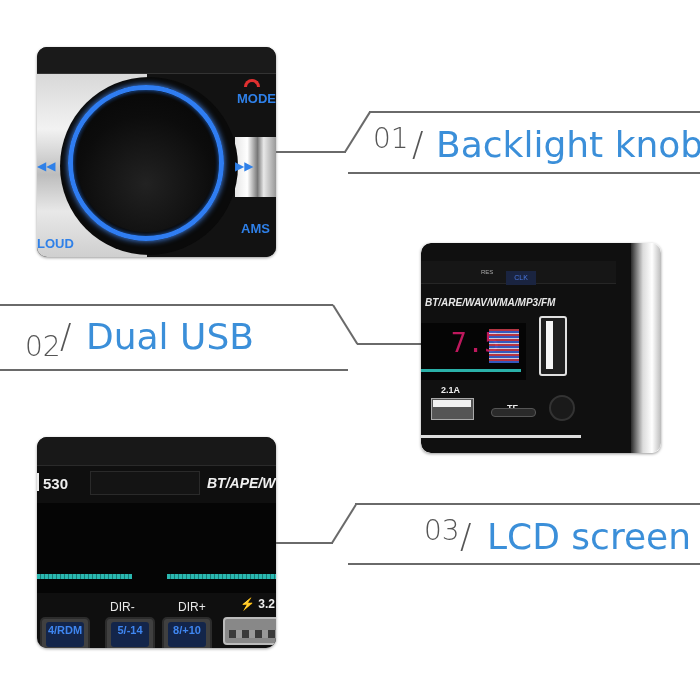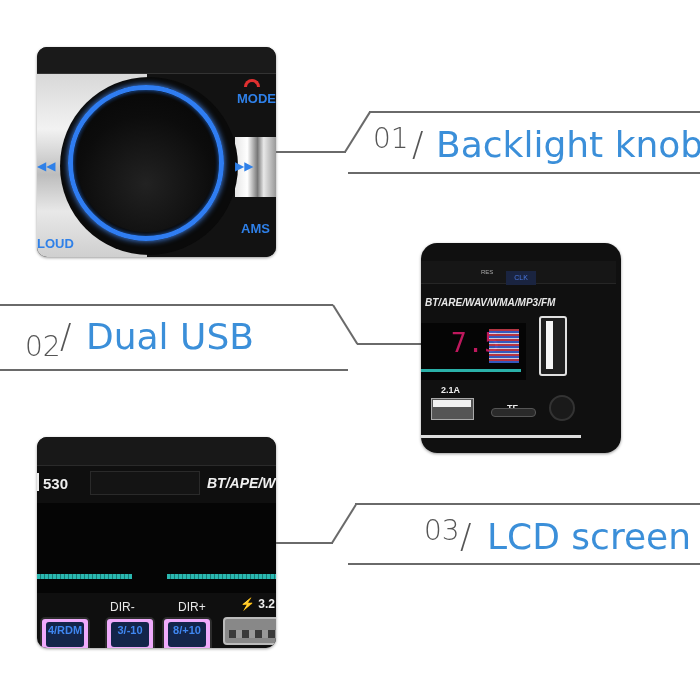--- a/index.html
+++ b/index.html
@@ -26,21 +26,21 @@
     .p1 .knob-outer { left: 23px; top: 30px; width: 178px; height: 178px; border-radius: 50%; background: #0a0a0a; }
     .p1 .knob-ring { left: 31px; top: 38px; width: 156px; height: 156px; border-radius: 50%;
       border: 5px solid #2f7df2; box-shadow: 0 0 6px #4a90ff, inset 0 0 4px #1e5fc0; box-sizing: border-box; }
     .p1 .knob-face { left: 40px; top: 47px; width: 138px; height: 138px; border-radius: 50%;
       background: radial-gradient(circle at 50% 65%, #222 0%, #0c0c0c 60%, #050505 100%); }
     .p1 .btn-label { position: absolute; color: #2f80e8; font-family: "Liberation Sans", sans-serif; font-weight: bold; font-size: 13px; }
     .phone-icon { position: absolute; width: 16px; height: 8px; border: 3px solid #e03030; border-bottom: none; border-radius: 10px 10px 0 0; box-sizing: border-box; }
     .arrow-icon { position: absolute; color: #2f80e8; font-size: 12px; font-weight: bold; }
 
     
-    .p2 { left: 421px; top: 243px; width: 200px; height: 210px; background: transparent; border-radius: 16px; }
+    .p2 { left: 421px; top: 243px; width: 240px; height: 210px; background: transparent; border-radius: 9px; }
     .p2 .body { left: 0; top: 0; width: 215px; height: 210px; background: #101010; border-radius: 10px 0 0 10px; }
     .p2 .side { left: 210px; top: 0; width: 30px; height: 210px; background: linear-gradient(90deg, #2a2a2a 0%, #dcdcdc 40%, #ffffff 70%, #bbbbbb 100%); border-radius: 0 10px 10px 0; }
     .p2 .topstrip { left: 0; top: 18px; width: 195px; height: 22px; background: #161616; border-bottom: 1px solid #262626; }
     .p2 .clk { left: 85px; top: 28px; width: 30px; height: 14px; background: #1a2440; color: #4a78e0; font-size: 7px; text-align: center; line-height: 14px; font-family: "Liberation Sans", sans-serif; }
     .p2 .res { left: 60px; top: 26px; color: #aaa; font-size: 6px; font-family: "Liberation Sans", sans-serif; }
     .p2 .formats { left: 4px; top: 54px; color: #e8e8e8; font-size: 10px; font-style: italic; font-weight: bold; font-family: "Liberation Sans", sans-serif; white-space: nowrap; }
     .p2 .lcd { left: 0; top: 80px; width: 105px; height: 57px; background: #050505; }
     .p2 .lcd-digits { left: 2px; top: 85px; color: #be185d; font-size: 26px; font-family: "DejaVu Sans Mono", monospace; letter-spacing: 1px; margin-left: 28px; }
     .p2 .eq { left: 68px; top: 86px; width: 30px; height: 34px;
       background: repeating-linear-gradient(180deg, #c83a4a 0 2px, #3a60d0 2px 4px, #e0e0f0 4px 5px); opacity: 0.9; }
@@ -59,21 +59,21 @@
     .p3 .topband { left: 0; top: 0; width: 239px; height: 28px; background: #181818; border-bottom: 1px solid #2a2a2a; }
     .p3 .model { left: 0; top: 38px; color: #eee; font-size: 15px; font-weight: bold; font-family: "Liberation Sans", sans-serif; }
     .p3 .model-bar { left: 20px; top: 36px; width: 2px; height: 18px; background: #eee; }
     .p3 .slot { left: 53px; top: 34px; width: 108px; height: 22px; background: #141414; border: 1px solid #2a2a2a; }
     .p3 .formats { left: 170px; top: 38px; color: #f0f0f0; font-size: 14px; font-style: italic; font-weight: bold; font-family: "Liberation Sans", sans-serif; white-space: nowrap; }
     .p3 .lcd { left: 0; top: 66px; width: 239px; height: 90px; background: #050505; }
     .p3 .clock { left: 42px; top: 77px; color: #f4f4f4; font-size: 46px; font-family: "DejaVu Sans Mono", monospace; letter-spacing: 6px; font-weight: bold; }
     .p3 .cyan1 { left: 0; top: 137px; width: 95px; height: 5px; background: repeating-linear-gradient(90deg, #2ab8b0 0 3px, #167a76 3px 4px); }
     .p3 .cyan2 { left: 130px; top: 137px; width: 109px; height: 5px; background: repeating-linear-gradient(90deg, #2ab8b0 0 3px, #167a76 3px 4px); }
     .p3 .dir { position: absolute; color: #e8e8e8; font-size: 12px; font-family: "Liberation Sans", sans-serif; }
-    .p3 .key { position: absolute; width: 50px; height: 35px; background: #f0abfc; border: 2px solid #2c2c2c; border-radius: 5px; box-sizing: border-box; }
+    .p3 .key { position: absolute; width: 50px; height: 35px; background: #404040; border: 2px solid #2c2c2c; border-radius: 5px; box-sizing: border-box; }
     .p3 .key-inner { position: absolute; left: 4px; top: 3px; right: 4px; bottom: 3px; background: #13254a; border-radius: 3px; color: #3f86f0; font-size: 11px; font-family: "Liberation Sans", sans-serif; font-weight: bold; text-align: center; line-height: 16px; }
     .p3 .usb-port { left: 186px; top: 180px; width: 60px; height: 28px; background: #888; border: 2px solid #bbb; border-radius: 4px; box-sizing: border-box; }
     .p3 .usb-pins { left: 192px; top: 193px; width: 50px; height: 8px; background: repeating-linear-gradient(90deg, #3a3a3a 0 7px, #999 7px 13px); }
     .p3 .bolt { left: 203px; top: 160px; color: #eee; font-size: 12px; font-weight: bold; font-family: "Liberation Sans", sans-serif; }
   </style>
 </head>
 <body>
 
 <div class="panel p1">
   <div class="abs topbar"></div>
@@ -138,21 +138,21 @@
   <div class="abs lcd"></div>
   <div class="abs cyan1"></div>
   <div class="abs cyan2"></div>
   <span class="dir" style="left:73px; top:163px;">DIR-</span>
   <span class="dir" style="left:141px; top:163px;">DIR+</span>
   <span class="abs bolt">⚡ <span>3.2</span></span>
   <div class="key" style="left:3px; top:180px;">
     <div class="key-inner">4/RDM</div>
   </div>
   <div class="key" style="left:68px; top:180px;">
-    <div class="key-inner">3/-10</div>
+    <div class="key-inner">5/-14</div>
   </div>
   <div class="key" style="left:125px; top:180px;">
     <div class="key-inner">8/+10</div>
   </div>
   <div class="abs usb-port"></div>
   <div class="abs usb-pins"></div>
 </div>
 
 <div class="line" style="left:276px; top:542px; width:57px;"></div>
 <div class="diag" style="left:332px; top:542px; width:45px; transform: rotate(-58deg);"></div>

